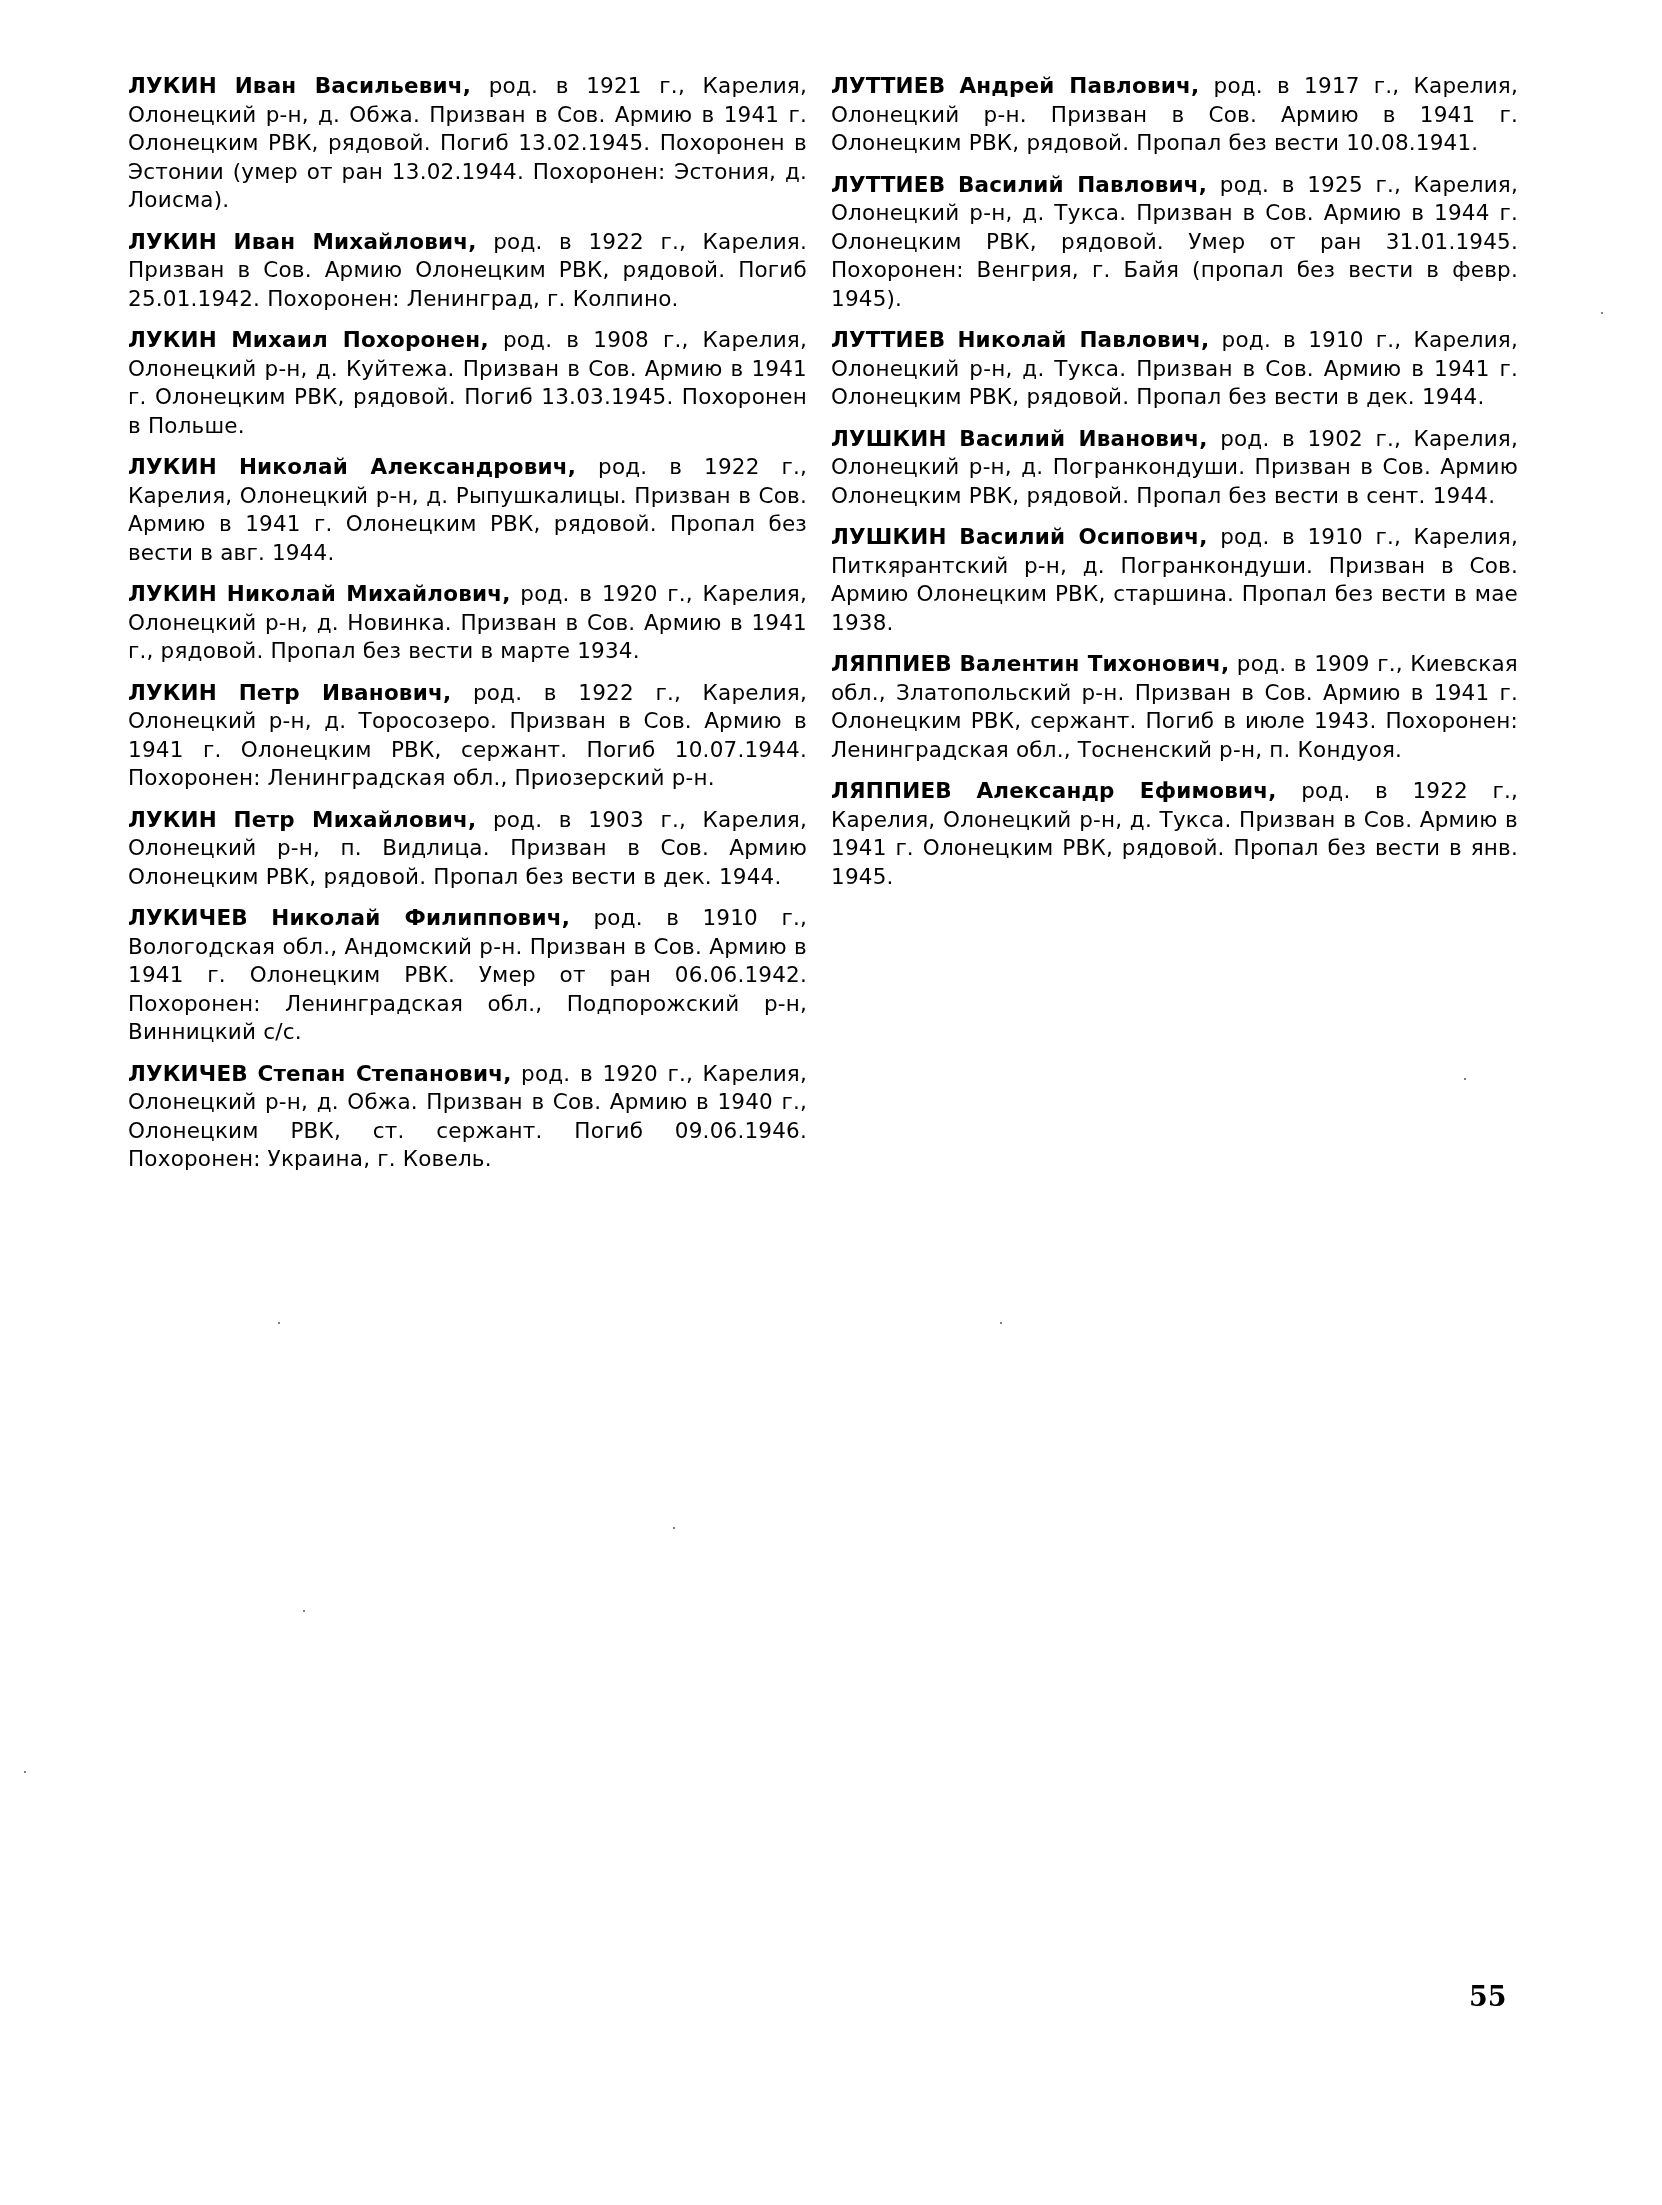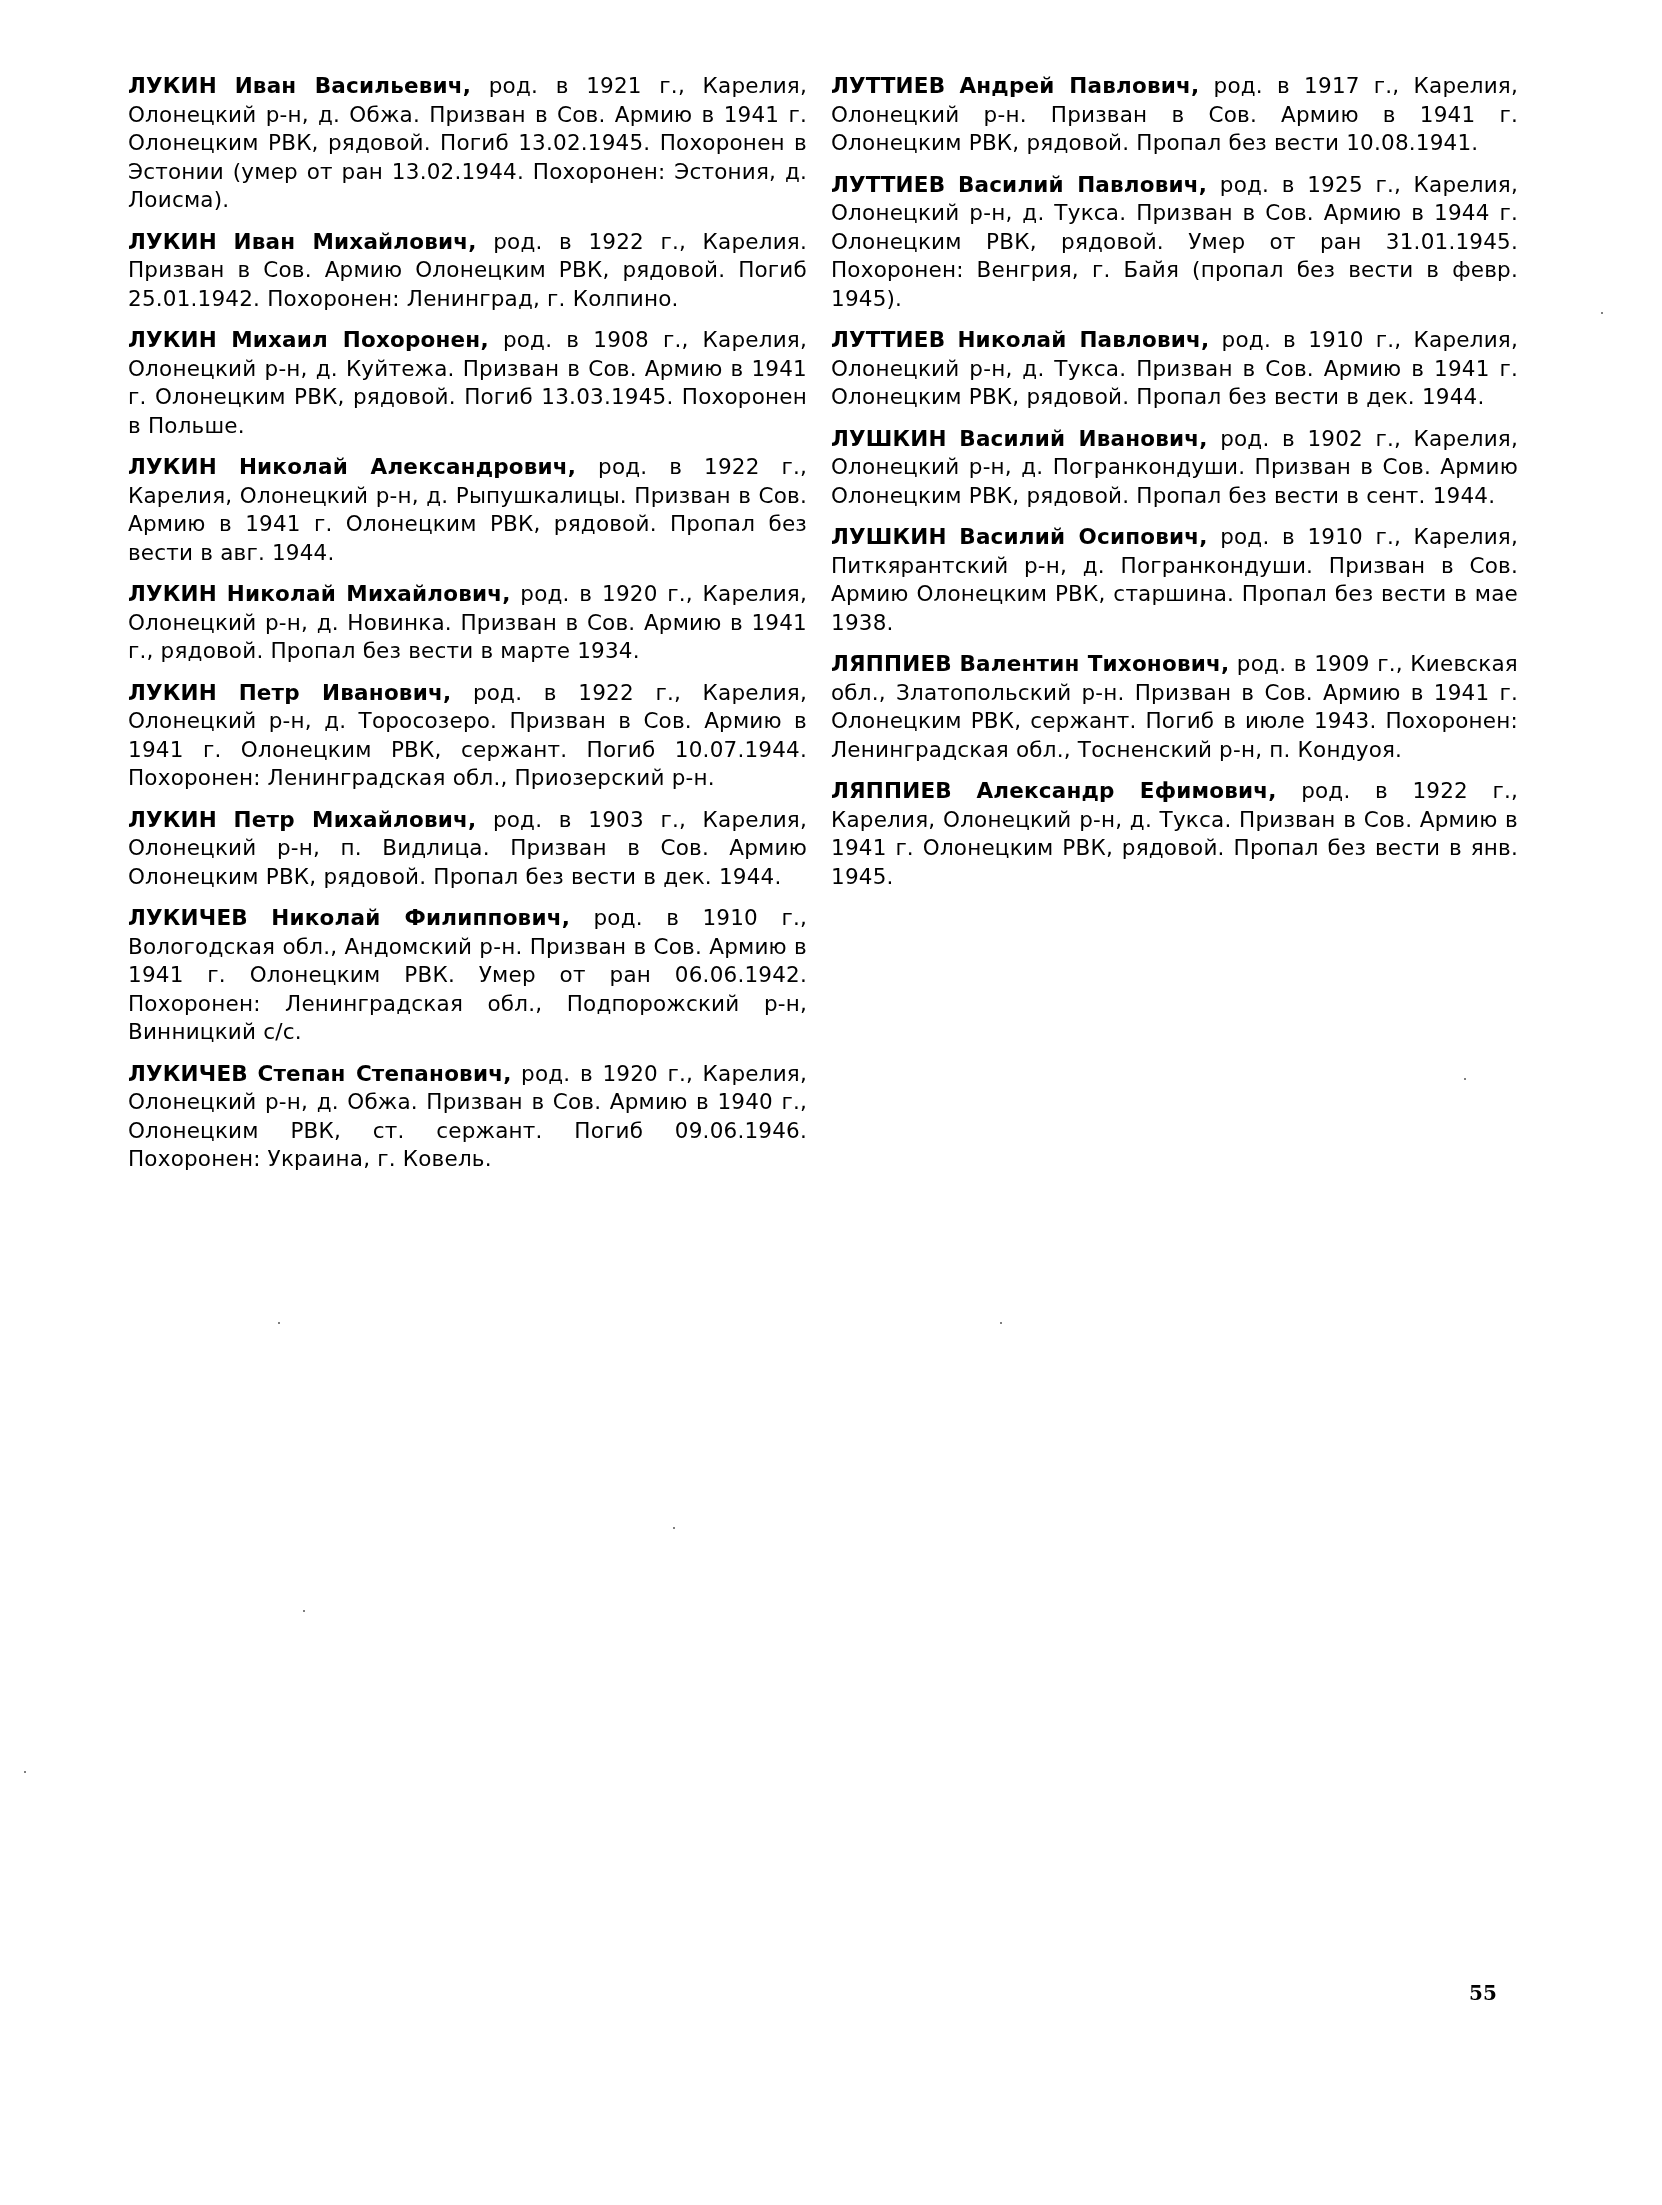--- a/index.html
+++ b/index.html
@@ -25,21 +25,21 @@
       margin: 0 0 13px 0;
       hyphens: manual;
     }
     .entry .surname { font-weight: bold; }
     .entry .given   { font-weight: bold; }
     .page-number {
       position: absolute;
       left: 1469px;
       top: 1981px;
       font-family: "DejaVu Serif", serif;
-      font-size: 20px;
+      font-size: 27px;
       font-weight: bold;
     }
     .speck {
       position: absolute;
       width: 2px; height: 2px;
       background: #555;
       border-radius: 50%;
     }
   </style>
 </head>

